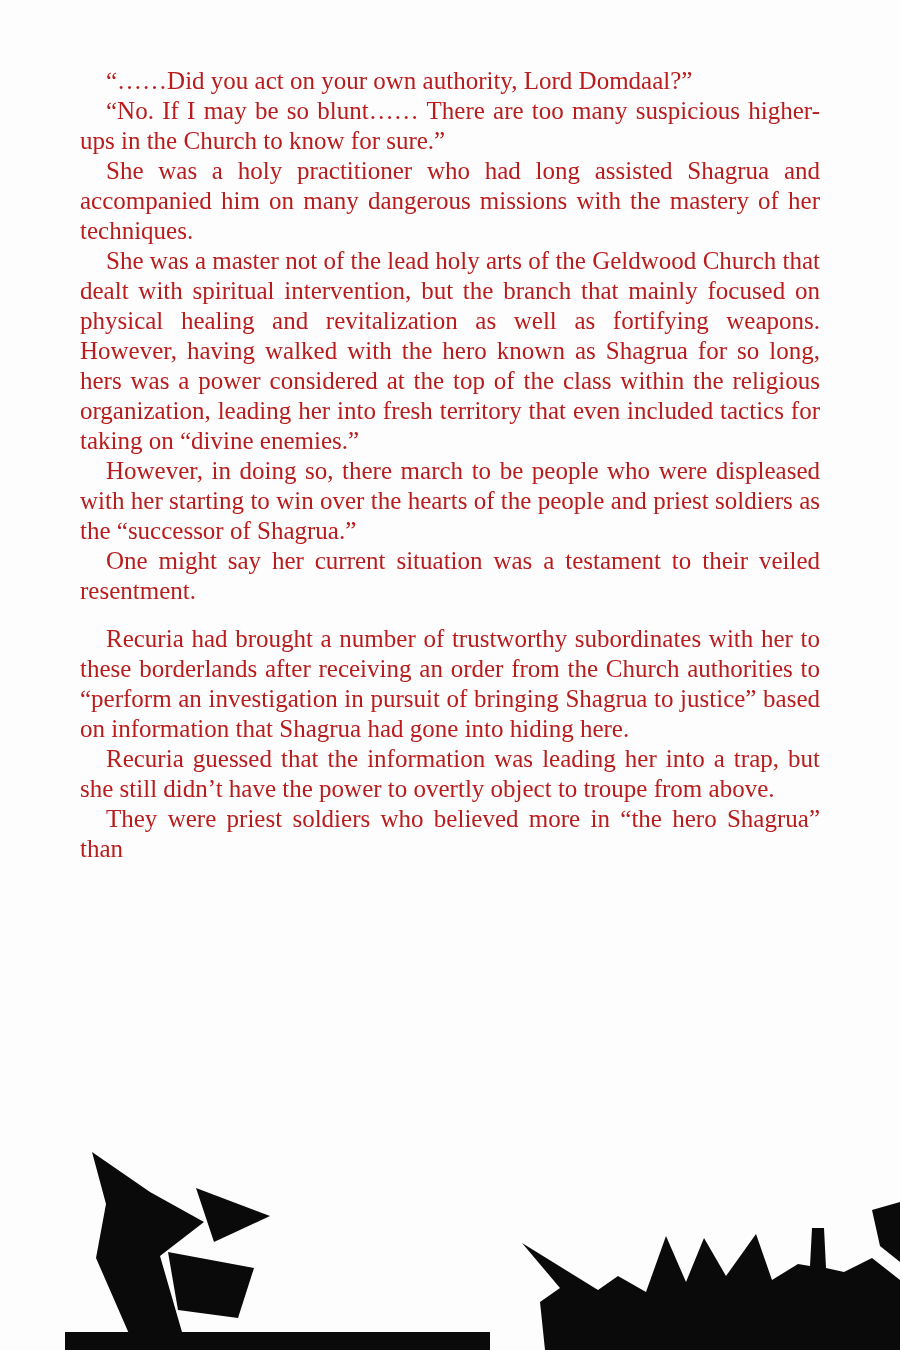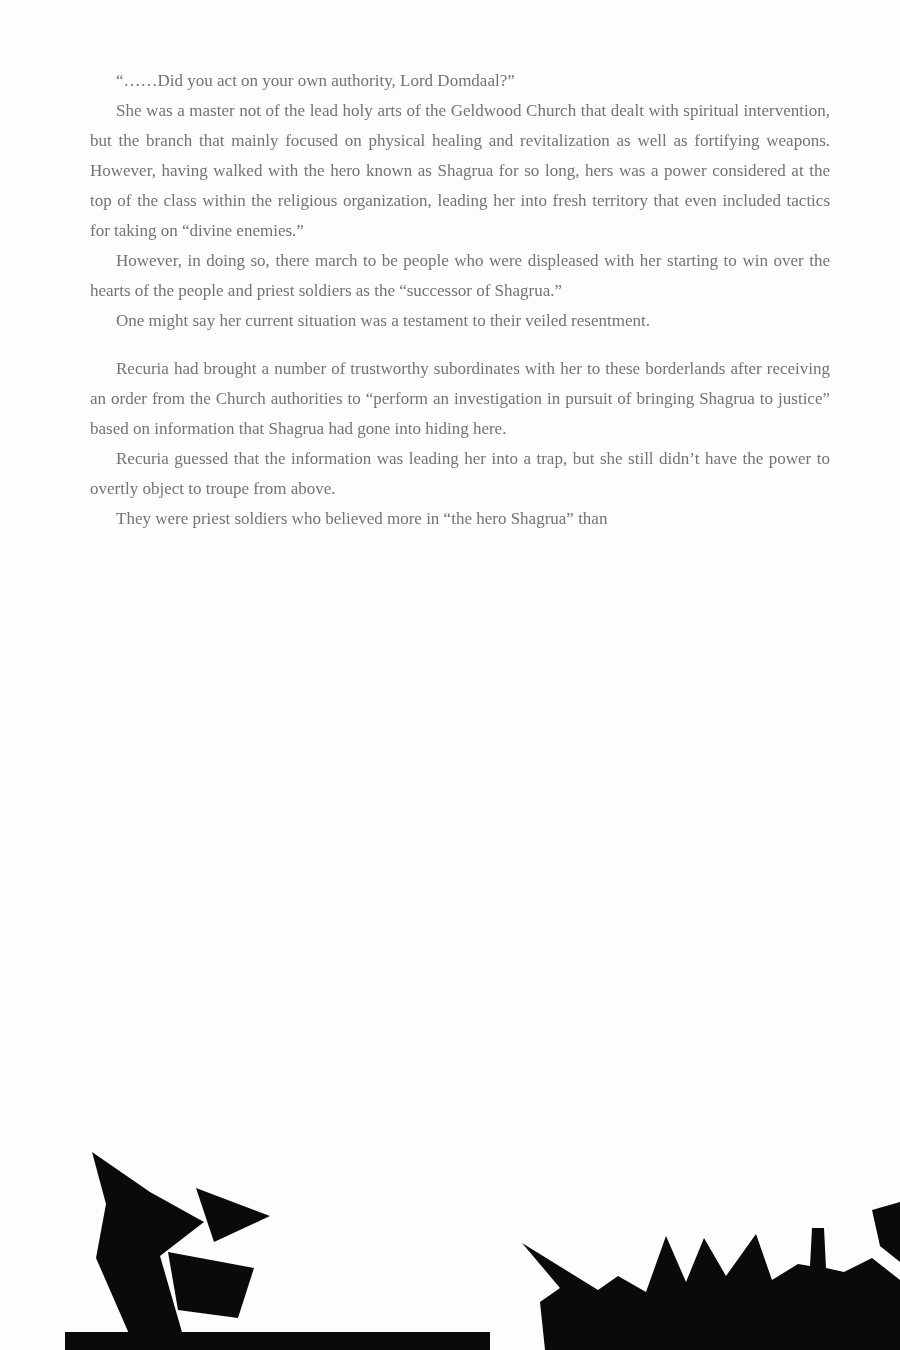--- a/index.html
+++ b/index.html
@@ -12,25 +12,25 @@
     position: relative;
     overflow: hidden;
   }
   .page {
     position: absolute;
     inset: 0;
     background: #fdfdfd;
   }
   .text-block {
     position: absolute;
-    left: 90px;
+    left: 80px;
     top: 66px;
     width: 740px;
-    color: #737373;
-    font-size: 17px;
+    color: #b91c1c;
+    font-size: 25px;
     line-height: 30px;
     text-align: justify;
     hyphens: none;
   }
   .text-block p {
     margin: 0;
     text-indent: 26px;
   }
   .text-block p.section-break {
     margin-top: 18px;
@@ -44,20 +44,22 @@
   }
   .illustration svg { display: block; width: 900px; height: 210px; }
 </style>
 </head>
 <body>
 
 <div class="page">
 
   <div class="text-block">
     <p>“……Did you act on your own authority, Lord Domdaal?”</p>
+    <p>“No. If I may be so blunt…… There are too many suspicious higher-ups in the Church to know for sure.”</p>
+    <p>She was a holy practitioner who had long assisted Shagrua and accompanied him on many dangerous missions with the mastery of her techniques.</p>
     <p>She was a master not of the lead holy arts of the Geldwood Church that dealt with spiritual intervention, but the branch that mainly focused on physical healing and revitalization as well as fortifying weapons. However, having walked with the hero known as Shagrua for so long, hers was a power considered at the top of the class within the religious organization, leading her into fresh territory that even included tactics for taking on “divine enemies.”</p>
     <p>However, in doing so, there march to be people who were displeased with her starting to win over the hearts of the people and priest soldiers as the “successor of Shagrua.”</p>
     <p>One might say her current situation was a testament to their veiled resentment.</p>
     <p class="section-break">Recuria had brought a number of trustworthy subordinates with her to these borderlands after receiving an order from the Church authorities to “perform an investigation in pursuit of bringing Shagrua to justice” based on information that Shagrua had gone into hiding here.</p>
     <p>Recuria guessed that the information was leading her into a trap, but she still didn’t have the power to overtly object to troupe from above.</p>
     <p>They were priest soldiers who believed more in “the hero Shagrua” than</p>
   </div>
 
   <div class="illustration">
     <svg viewBox="0 0 900 210" xmlns="http://www.w3.org/2000/svg">

